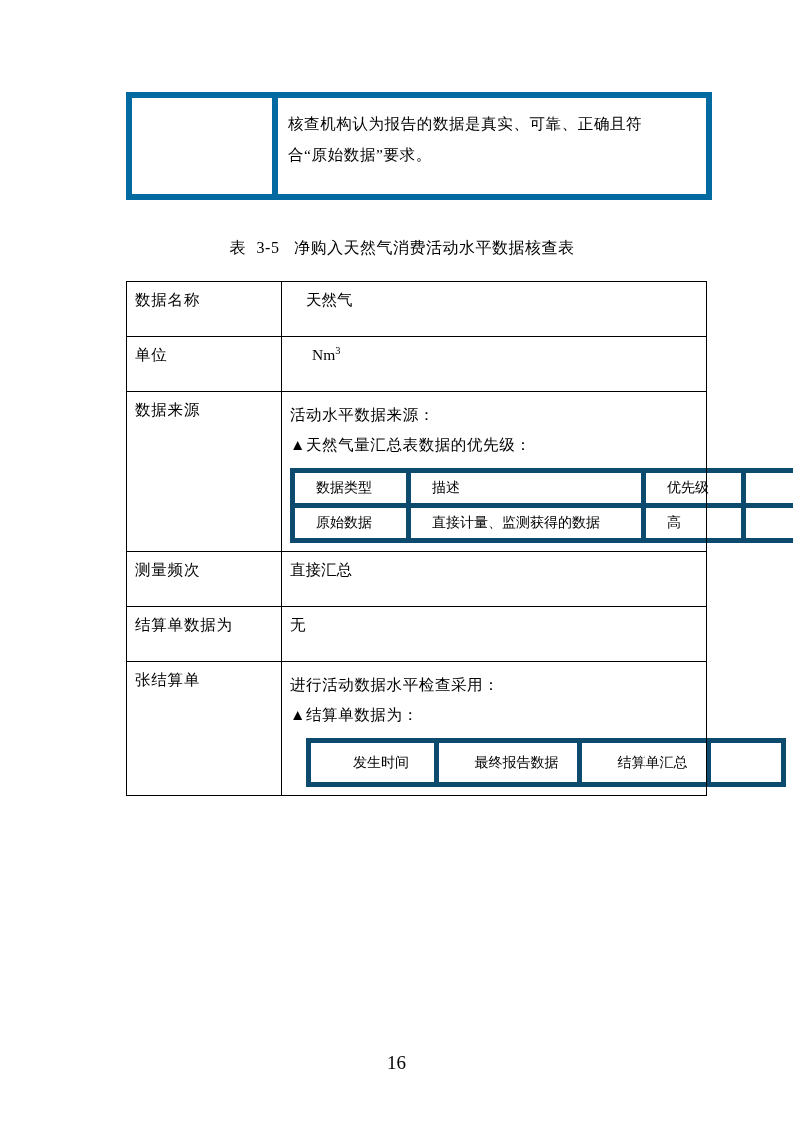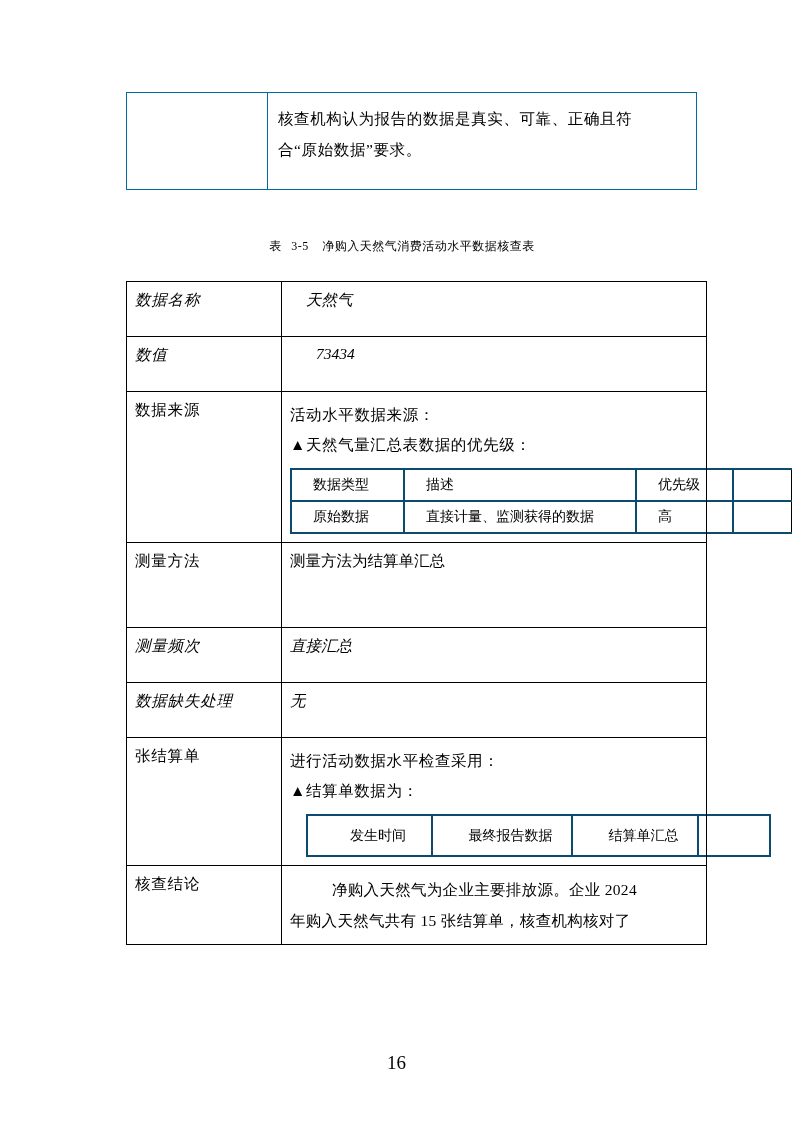--- a/index.html
+++ b/index.html
@@ -24,39 +24,39 @@
   
   .top-table {
     position: absolute;
     left: 126px;
     top: 92px;
     width: 552px;
     border-collapse: collapse;
     table-layout: fixed;
   }
   .top-table td {
-    border: 1px solid #0369a1;
+    border: 6px solid #0369a1;
     vertical-align: top;
     padding: 0;
   }
   .top-table .c1 { width: 140px; height: 96px; }
   .top-table .c2 { width: 410px; padding: 10px 8px 8px 10px; }
   .para {
     font-size: 15.5px;
     line-height: 31px;
     letter-spacing: 0.6px;
   }
   
   .caption {
     position: absolute;
     left: 126px;
     top: 238px;
     width: 552px;
     text-align: center;
-    font-size: 12px;
+    font-size: 16px;
     letter-spacing: 0.5px;
   }
   .caption .cap-num { margin: 0 10px 0 6px; }
   
   .main-table {
     position: absolute;
     left: 126px;
     top: 281px;
     width: 552px;
     border-collapse: collapse;
@@ -70,34 +70,34 @@
   }
   .main-table .lbl {
     width: 140px;
     letter-spacing: 0.8px;
   }
   .main-table .val {
     width: 410px;
   }
   .indent-1 { padding-left: 16px; }
   .indent-2 { padding-left: 22px; }
-  .h-38 { height: 38px; font-style: italic; }
+  .h-38 { height: 38px; }
   .nowrapv { white-space: nowrap; }
   sup { font-size: 68%; vertical-align: super; }
   .num-val { padding-left: 26px; }
   
   .nested {
     border-collapse: collapse;
     table-layout: fixed;
     width: 100%;
     margin-top: 8px;
     font-size: 14px;
   }
   .nested td {
-    border: 2px solid #0c4a6e;
+    border: 5px solid #0c4a6e;
     padding: 4px 4px 4px 21px;
     vertical-align: middle;
     line-height: 22px;
     margin-left: 27px;
   }
   .nested.prio td.p1 { width: 86px; }
   .nested.prio td.p2 { width: 205px; }
   .nested.prio td.p3 { width: 70px; }
   .nested.prio td.p4 { width: 32px; border-right: 1px solid #000;}
   .nested.settle {
@@ -154,27 +154,27 @@
   <table class="main-table">
     <tbody>
 
       <tr>
         <td class="lbl h-38">数据名称</td>
         <td class="val h-38">
           <span class="indent-1">天然气</span>
         </td>
       </tr>
 
-
-      <tr>
-        <td class="lbl h-38">数值</td>
+      <tr>
+        <td class="lbl h-38">单位</td>
         <td class="val h-38">
-          <span class="num-val">73434</span>
-        </td>
-      </tr>
+          <span class="indent-2 nowrapv">Nm</span><sup>3</sup>
+        </td>
+      </tr>
+
 
       <tr>
         <td class="lbl">数据来源</td>
         <td class="val">
           <div class="line-block">
             <div>活动水平数据来源：</div>
             <div>▲天然气量汇总表数据的优先级：</div>
           </div>
           <table class="nested prio">
             <tbody>
@@ -188,32 +188,28 @@
                 <td class="p1">原始数据</td>
                 <td class="p2">直接计量、监测获得的数据</td>
                 <td class="p3">高</td>
                 <td class="p4"></td>
               </tr>
             </tbody>
           </table>
         </td>
       </tr>
 
-      <tr>
-        <td class="lbl" style="height:68px;">测量方法</td>
-        <td class="val" style="height:68px;">测量方法为结算单汇总</td>
-      </tr>
 
       <tr>
         <td class="lbl h-38">测量频次</td>
         <td class="val h-38">直接汇总</td>
       </tr>
 
       <tr>
-        <td class="lbl h-38">数据缺失处理</td>
+        <td class="lbl h-38">结算单数据为</td>
         <td class="val h-38">无</td>
       </tr>
 
       <tr>
         <td class="lbl">张结算单</td>
         <td class="val">
           <div class="line-block">
             <div>进行活动数据水平检查采用：</div>
             <div>▲结算单数据为：</div>
           </div>
@@ -223,26 +219,17 @@
                 <td class="s1">发生时间</td>
                 <td class="s2">最终报告数据</td>
                 <td class="s3">结算单汇总</td>
                 <td class="s4"></td>
               </tr>
             </tbody>
           </table>
         </td>
       </tr>
 
-      <tr>
-        <td class="lbl">核查结论</td>
-        <td class="val">
-          <div class="concl">
-            <div class="first">净购入天然气为企业主要排放源。企业 2024</div>
-            <div>年购入天然气共有 15 张结算单，核查机构核对了</div>
-          </div>
-        </td>
-      </tr>
     </tbody>
   </table>
 
   <div class="page-number">16</div>
 </div>
 
 </body></html>

